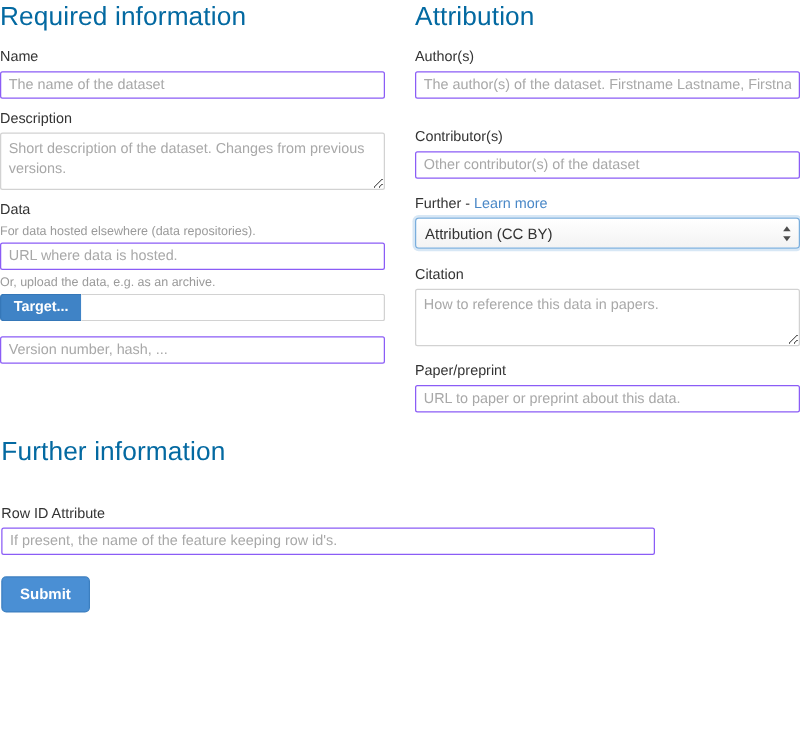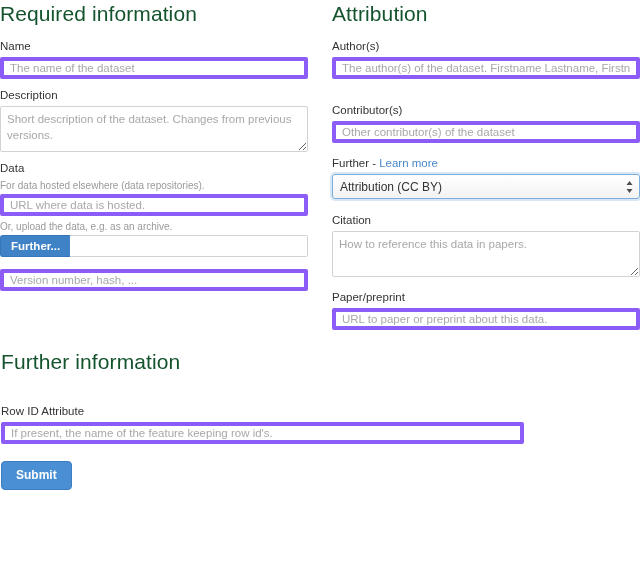--- a/index.html
+++ b/index.html
@@ -20,21 +20,21 @@
   }
   .page {
     position: relative;
     width: 640px;
     height: 584px;
     padding: 0;
   }
 
   
   .section-heading {
-    color: #14532d;
+    color: #0369a1;
     font-weight: normal;
     font-size: 21px;
     line-height: 24px;
     margin: 0;
     letter-spacing: 0.1px;
   }
 
   
   .field { margin-bottom: 9px; }
   .f-label {
@@ -58,21 +58,21 @@
   .txt {
     display: block;
     width: 100%;
     height: 22px;
     padding: 2px 6px;
     font-family: "Liberation Sans", sans-serif;
     font-size: 11.5px;
     line-height: 17px;
     color: #555555;
     background: #ffffff;
-    border: 4px solid #8b5cf6;
+    border: 1px solid #8b5cf6;
     border-radius: 2px;
     outline: none;
   }
   .txt::placeholder { color: #a8a8a8; opacity: 1; }
 
   textarea.area {
     display: block;
     width: 100%;
     padding: 4px 6px;
     font-family: "Liberation Sans", sans-serif;
@@ -191,21 +191,21 @@
       <label class="f-label">Description</label>
       <textarea class="area desc" placeholder="Short description of the dataset. Changes from previous versions." style=""></textarea>
     </div>
 
     <div class="field">
       <label class="f-label">Data</label>
       <span class="help-text">For data hosted elsewhere (data repositories).</span>
       <input class="txt" type="text" placeholder="URL where data is hosted." style="">
       <span class="help-text" style="margin-top:4px;">Or, upload the data, e.g. as an archive.</span>
       <div class="input-group">
-        <button class="btn-upload" type="button">Further...</button>
+        <button class="btn-upload" type="button">Target...</button>
         <div class="group-rest"></div>
       </div>
     </div>
 
     <div class="field" style="margin-top:12px;">
       <input class="txt" type="text" placeholder="Version number, hash, ..." style="">
     </div>
   </div>
 
   <div class="attr-block">

